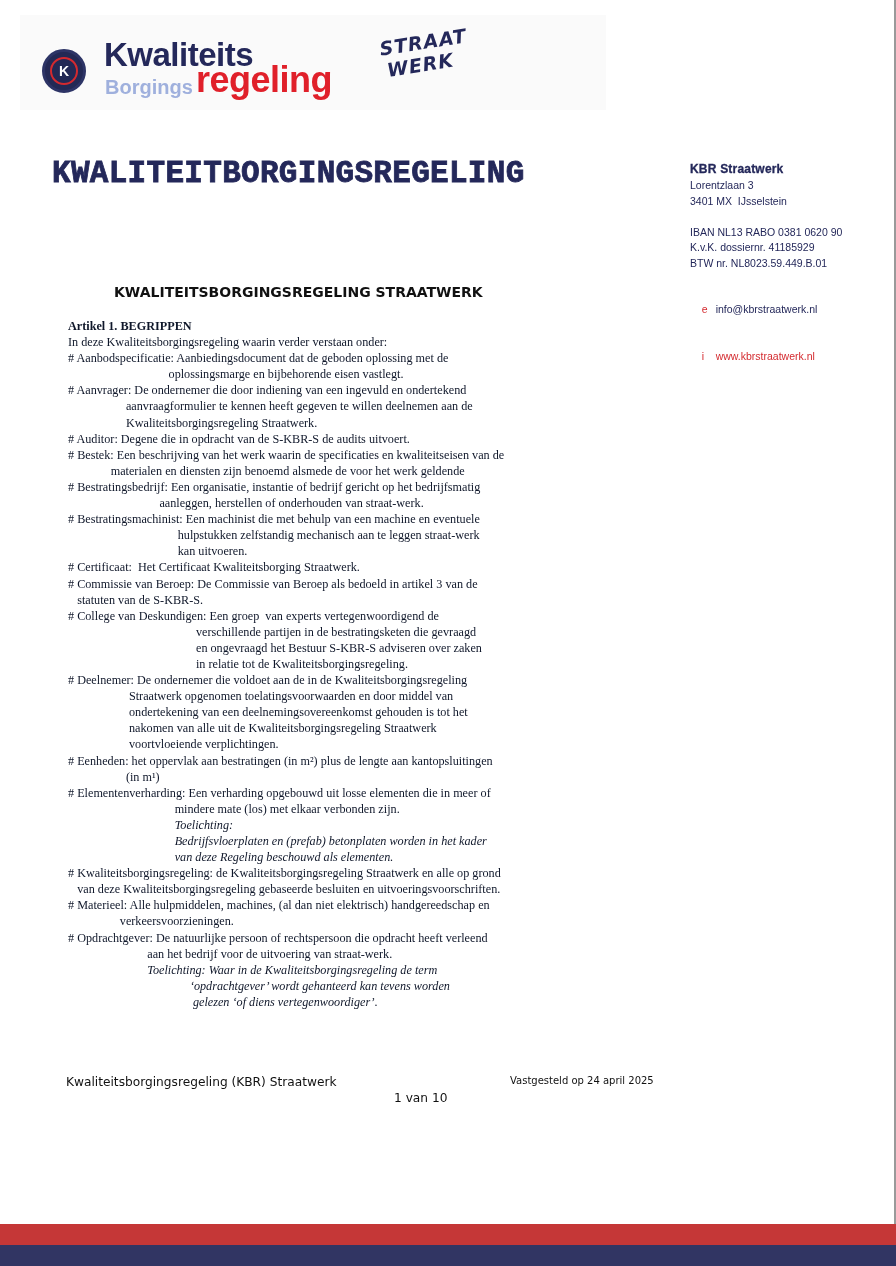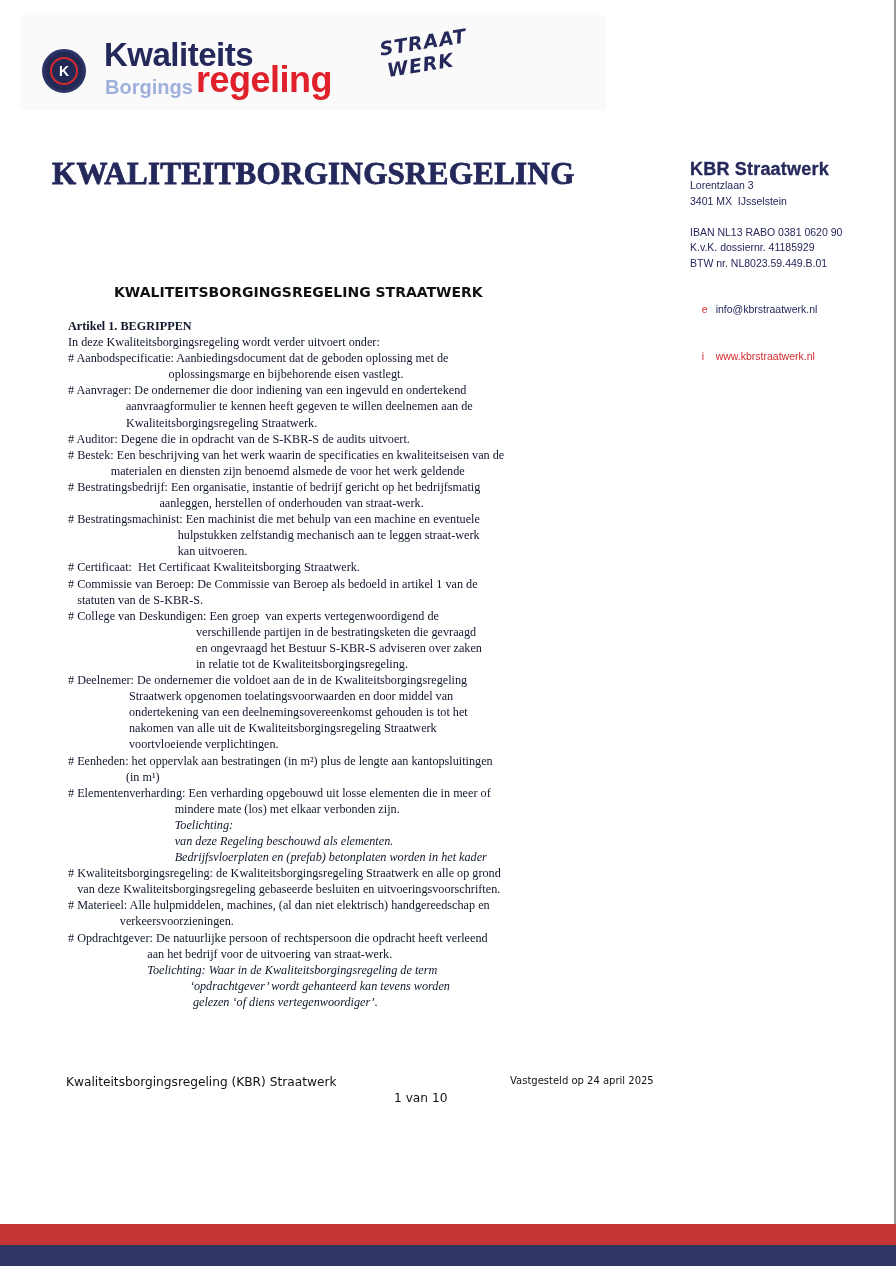--- a/index.html
+++ b/index.html
@@ -49,33 +49,33 @@
       position: absolute; left: 378px; top: 38px; transform: rotate(-9deg);
       transform-origin: left top;
       font-family: "DejaVu Sans", sans-serif; font-weight: bold; font-style: italic;
       color: #24285a; font-size: 19px; line-height: 22px; letter-spacing: 1px;
     }
     .straat-logo .l2 { display: block; padding-left: 4px; }
 
     
     .main-title {
       position: absolute; left: 52px; top: 156px;
-      font-family: Liberation Serif, serif; font-weight: 900;
+      font-family: Liberation Mono, monospace; font-weight: 900;
       font-size: 31px; color: #24285a; letter-spacing: 0.3px;
       -webkit-text-stroke: 0.8px #24285a;
     }
 
     
     .contact {
       position: absolute; left: 690px; top: 160px; width: 200px;
       font-family: "Liberation Sans", sans-serif; color: #24285a;
       font-size: 10.5px; line-height: 15.5px;
     }
     .contact .company {
-      font-weight: 900; font-size: 18px; line-height: 18px; letter-spacing: 0.2px;
+      font-weight: 900; font-size: 12px; line-height: 18px; letter-spacing: 0.2px;
       -webkit-text-stroke: 0.3px #24285a;
     }
     .contact .gap { height: 15.5px; }
     .contact .row { white-space: pre; }
     .contact .lbl { color: #d42a2f; display: inline-block; width: 14px; }
     .contact .web { color: #d42a2f; }
 
     
     .doc-heading {
       position: absolute; left: 114px; top: 284px;
@@ -143,56 +143,56 @@
   </div>
   <div class="row">
     <span class="lbl">i</span><span class="web">www.kbrstraatwerk.nl</span>
   </div>
 </div>
 
 <div class="doc-heading">KWALITEITSBORGINGSREGELING STRAATWERK</div>
 
 <div class="article">
   <span class="line art-title">Artikel 1. BEGRIPPEN</span>
-  <span class="line">In deze Kwaliteitsborgingsregeling wordt verder uitvoert onder:</span>
+  <span class="line">In deze Kwaliteitsborgingsregeling waarin verder verstaan onder:</span>
   <div id="lines1">
       <span class="line"># Aanbodspecificatie: Aanbiedingsdocument dat de geboden oplossing met de</span>
       <span class="line">                                 oplossingsmarge en bijbehorende eisen vastlegt.</span>
       <span class="line"># Aanvrager: De ondernemer die door indiening van een ingevuld en ondertekend</span>
       <span class="line">                   aanvraagformulier te kennen heeft gegeven te willen deelnemen aan de</span>
       <span class="line">                   Kwaliteitsborgingsregeling Straatwerk.</span>
       <span class="line"># Auditor: Degene die in opdracht van de S-KBR-S de audits uitvoert.</span>
       <span class="line"># Bestek: Een beschrijving van het werk waarin de specificaties en kwaliteitseisen van de</span>
       <span class="line">              materialen en diensten zijn benoemd alsmede de voor het werk geldende</span>
       <span class="line"># Bestratingsbedrijf: Een organisatie, instantie of bedrijf gericht op het bedrijfsmatig</span>
       <span class="line">                              aanleggen, herstellen of onderhouden van straat-werk.</span>
       <span class="line"># Bestratingsmachinist: Een machinist die met behulp van een machine en eventuele</span>
       <span class="line">                                    hulpstukken zelfstandig mechanisch aan te leggen straat-werk</span>
       <span class="line">                                    kan uitvoeren.</span>
       <span class="line"># Certificaat:  Het Certificaat Kwaliteitsborging Straatwerk.</span>
-      <span class="line"># Commissie van Beroep: De Commissie van Beroep als bedoeld in artikel 1 van de</span>
+      <span class="line"># Commissie van Beroep: De Commissie van Beroep als bedoeld in artikel 3 van de</span>
       <span class="line">   statuten van de S-KBR-S.</span>
       <span class="line"># College van Deskundigen: Een groep  van experts vertegenwoordigend de</span>
       <span class="line">                                          verschillende partijen in de bestratingsketen die gevraagd</span>
       <span class="line">                                          en ongevraagd het Bestuur S-KBR-S adviseren over zaken</span>
       <span class="line">                                          in relatie tot de Kwaliteitsborgingsregeling.</span>
       <span class="line"># Deelnemer: De ondernemer die voldoet aan de in de Kwaliteitsborgingsregeling</span>
       <span class="line">                    Straatwerk opgenomen toelatingsvoorwaarden en door middel van</span>
       <span class="line">                    ondertekening van een deelnemingsovereenkomst gehouden is tot het</span>
       <span class="line">                    nakomen van alle uit de Kwaliteitsborgingsregeling Straatwerk</span>
       <span class="line">                    voortvloeiende verplichtingen.</span>
       <span class="line"># Eenheden: het oppervlak aan bestratingen (in m²) plus de lengte aan kantopsluitingen</span>
       <span class="line">                   (in m¹)</span>
       <span class="line"># Elementenverharding: Een verharding opgebouwd uit losse elementen die in meer of</span>
       <span class="line">                                   mindere mate (los) met elkaar verbonden zijn.</span>
     </div>
   <div id="italic1">
       <span class="line it">                                   Toelichting:</span>
+      <span class="line it">                                   Bedrijfsvloerplaten en (prefab) betonplaten worden in het kader</span>
       <span class="line it">                                   van deze Regeling beschouwd als elementen.</span>
-      <span class="line it">                                   Bedrijfsvloerplaten en (prefab) betonplaten worden in het kader</span>
     </div>
   <div id="lines2">
       <span class="line"># Kwaliteitsborgingsregeling: de Kwaliteitsborgingsregeling Straatwerk en alle op grond</span>
       <span class="line">   van deze Kwaliteitsborgingsregeling gebaseerde besluiten en uitvoeringsvoorschriften.</span>
       <span class="line"># Materieel: Alle hulpmiddelen, machines, (al dan niet elektrisch) handgereedschap en</span>
       <span class="line">                 verkeersvoorzieningen.</span>
       <span class="line"># Opdrachtgever: De natuurlijke persoon of rechtspersoon die opdracht heeft verleend</span>
       <span class="line">                          aan het bedrijf voor de uitvoering van straat-werk.</span>
     </div>
   <div id="italic2">

